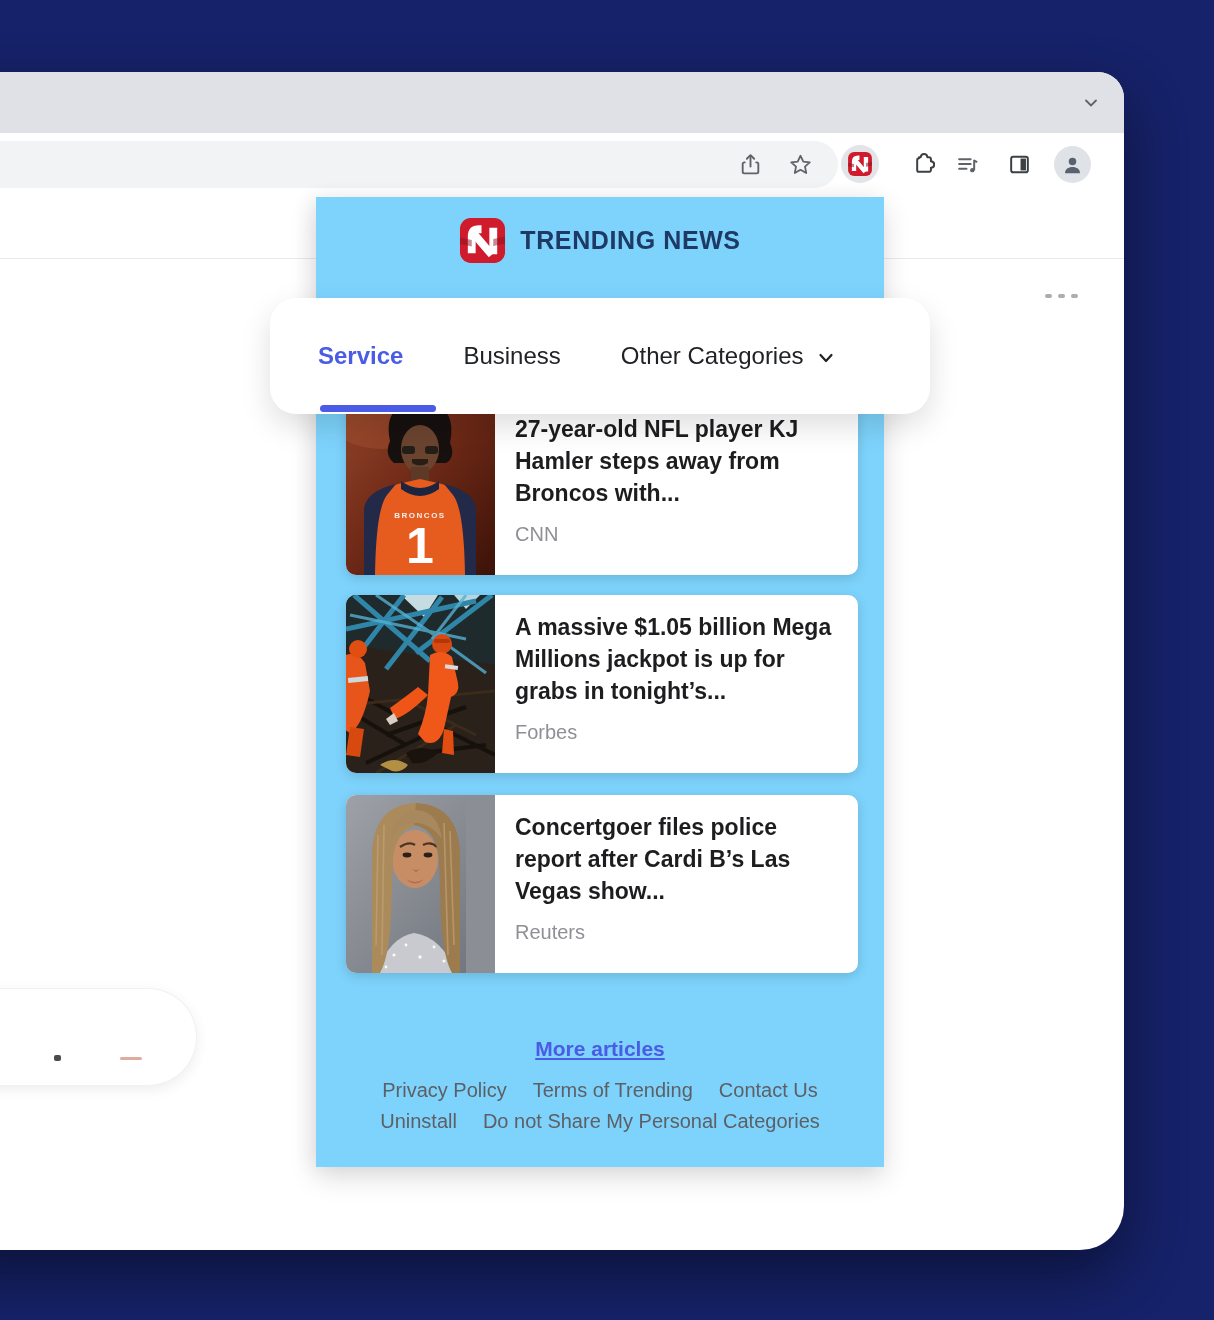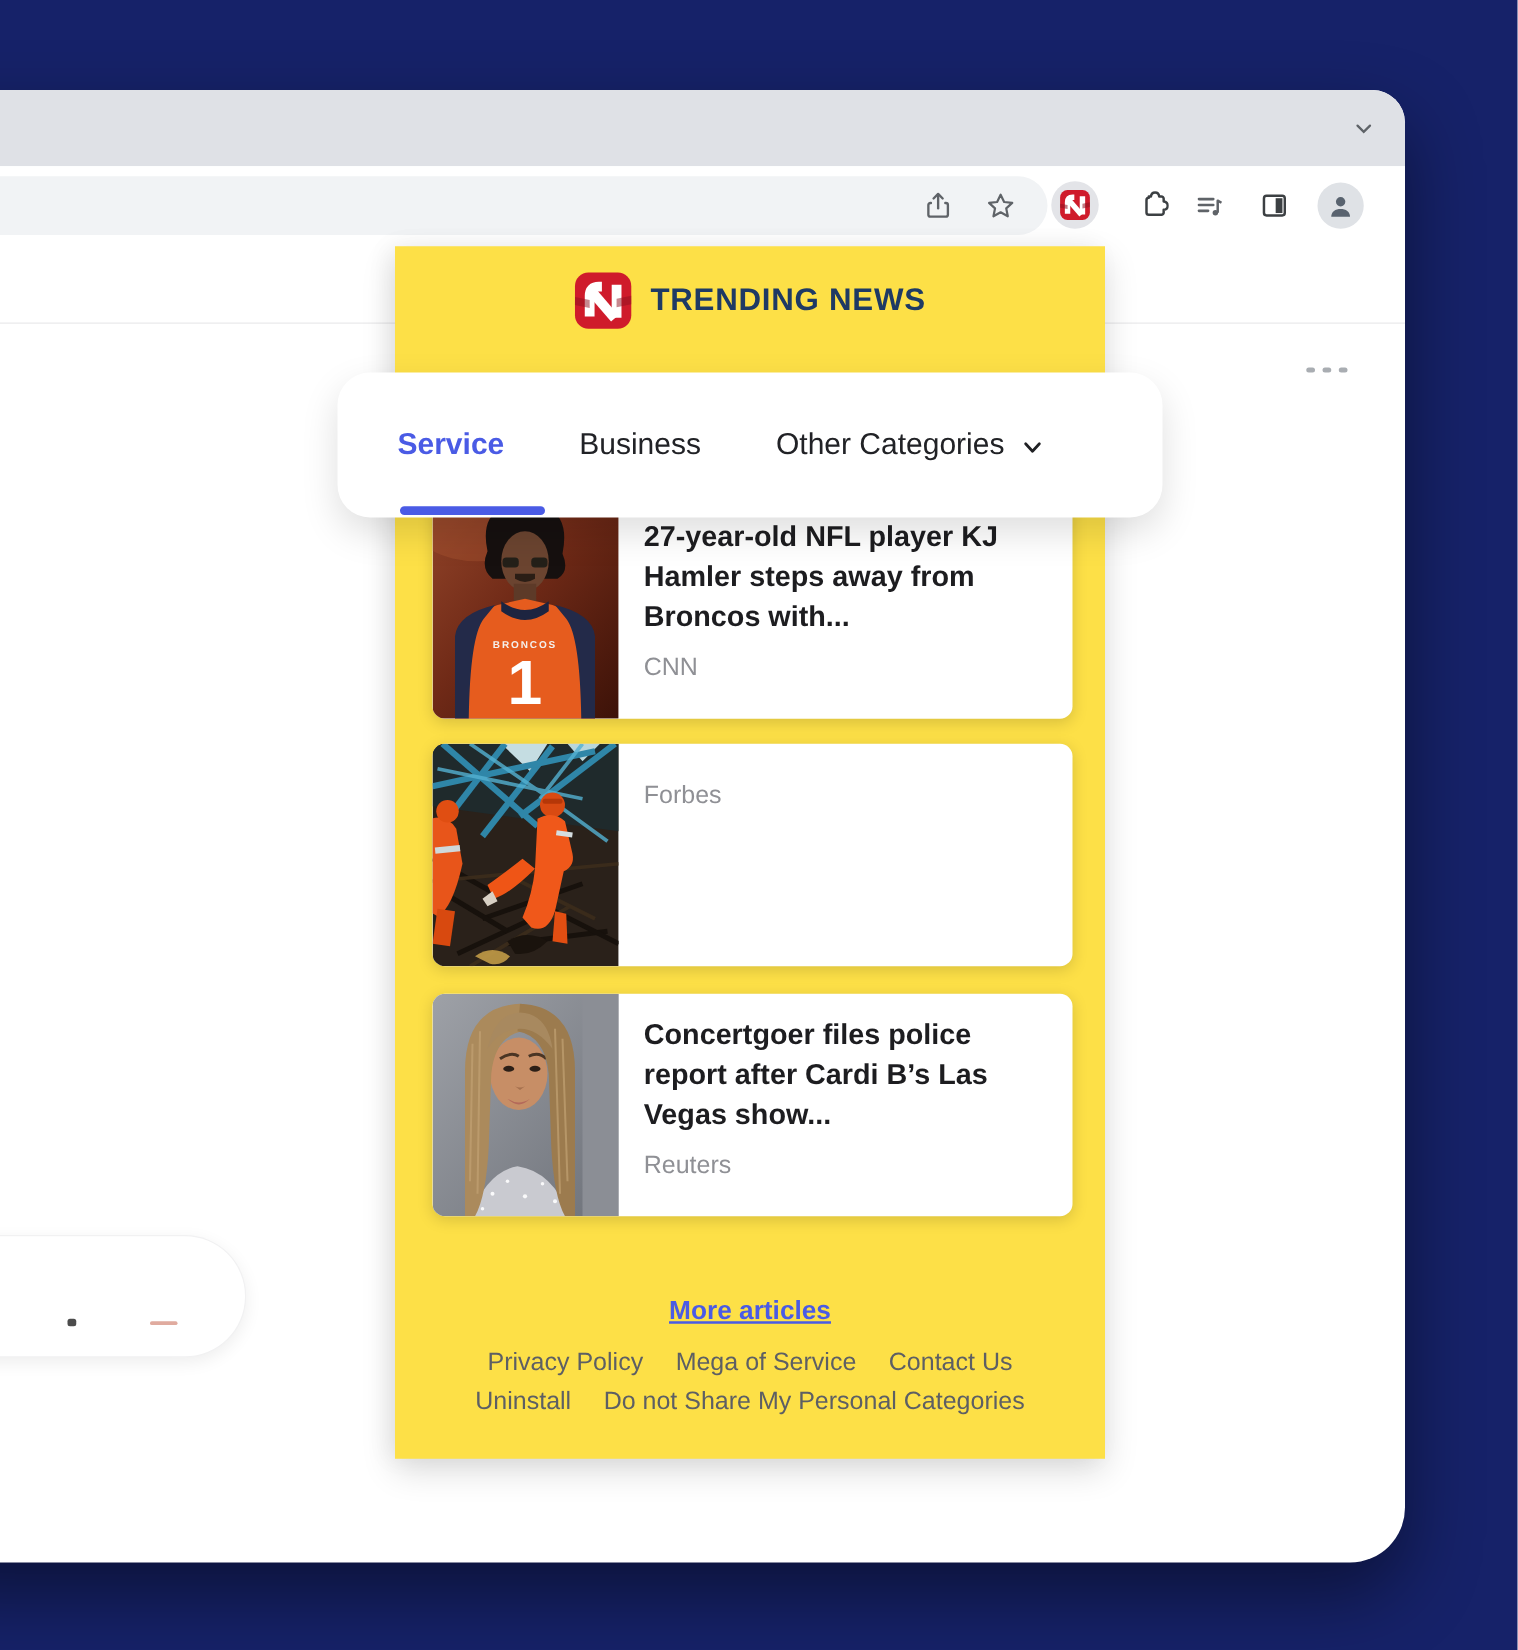--- a/index.html
+++ b/index.html
@@ -48,21 +48,21 @@
   .bottom-pill{
     position:absolute;left:0;top:916px;width:257px;height:98px;background:#fff;
     border-radius:0 49px 49px 0;border:1px solid #f1f1f2;border-left:none;
     box-shadow:0 4px 14px rgba(0,0,0,.07);box-sizing:border-box;
   }
   .bottom-pill .mark-dot{position:absolute;left:114px;top:66px;width:7px;height:6px;background:#4c4c4c;border-radius:2px;}
   .bottom-pill .mark-dash{position:absolute;left:180px;top:68px;width:22px;height:3px;background:#e0ab9f;border-radius:2px;}
 
   
   .popup{
-    position:absolute;left:376px;top:125px;width:568px;height:970px;background:#fde047;
+    position:absolute;left:376px;top:125px;width:568px;height:970px;background:#7dd3fc;
     box-shadow:0 10px 26px rgba(0,0,0,.14), -6px 0 18px rgba(0,0,0,.05);
   }
   .brand-row{position:absolute;top:20px;left:0;right:0;display:flex;align-items:center;justify-content:center;gap:14px;}
   .brand-logo{width:47px;height:47px;}
   .brand-logo svg{display:block;width:100%;height:100%;}
   .brand-text{font-size:25px;font-weight:bold;color:#1e3a64;letter-spacing:.6px;}
 
   .tabbar{
     position:absolute;left:330px;top:226px;width:660px;height:116px;background:#ffffff;
     border-radius:26px;box-shadow:0 12px 30px rgba(0,0,0,.13);z-index:30;
@@ -269,20 +269,21 @@
           <path d="M82 100 Q62 120 49 124 L44 113 Q62 100 72 92 Z" fill="#ef5516"></path>
           <path d="M98 134 L96 158 L108 160 L107 136 Z" fill="#e24e12"></path>
           <rect x="99" y="70" width="13" height="4" fill="#d5dde0" transform="rotate(8 105 72)"></rect>
           <rect x="86" y="206" width="0" height="0"></rect>
           <path d="M40 124 L48 118 L52 126 L44 130 Z" fill="#d8d0c4"></path>
           <path d="M60 158 Q76 148 92 158 Q80 170 66 168 Z" fill="#1a130d"></path>
           <path d="M34 170 q14 -10 28 0 q-6 8 -16 6 z" fill="#caa24a" opacity=".85"></path>
         </svg>
       </div>
       <div class="card-body">
+        <div class="card-title">A massive $1.05 billion Mega Millions jackpot is up for grabs in tonight’s...</div>
         <div class="card-source">Forbes</div>
       </div>
     </div>
 
     <div class="card card3">
       <div class="card-img">
         <svg viewBox="0 0 149 178" preserveAspectRatio="none">
           <defs>
             <linearGradient id="cbg" x1="0" y1="0" x2="1" y2="1">
               <stop offset="0" stop-color="#9ea1a7"></stop>
@@ -328,21 +329,21 @@
         <div class="card-source">Reuters</div>
       </div>
     </div>
 
     <div class="more-link-wrap">
       <span class="more-link">More articles</span>
     </div>
 
     <div class="popup-footer">
       <div>
-        <span>Privacy Policy</span><span>Mega of Service</span><span>Contact Us</span>
+        <span>Privacy Policy</span><span>Terms of Trending</span><span>Contact Us</span>
       </div>
       <div>
         <span>Uninstall</span><span>Do not Share My Personal Categories</span>
       </div>
     </div>
 
   </div>
 
   <div class="tabbar">
     <div class="tab active">Service</div>

